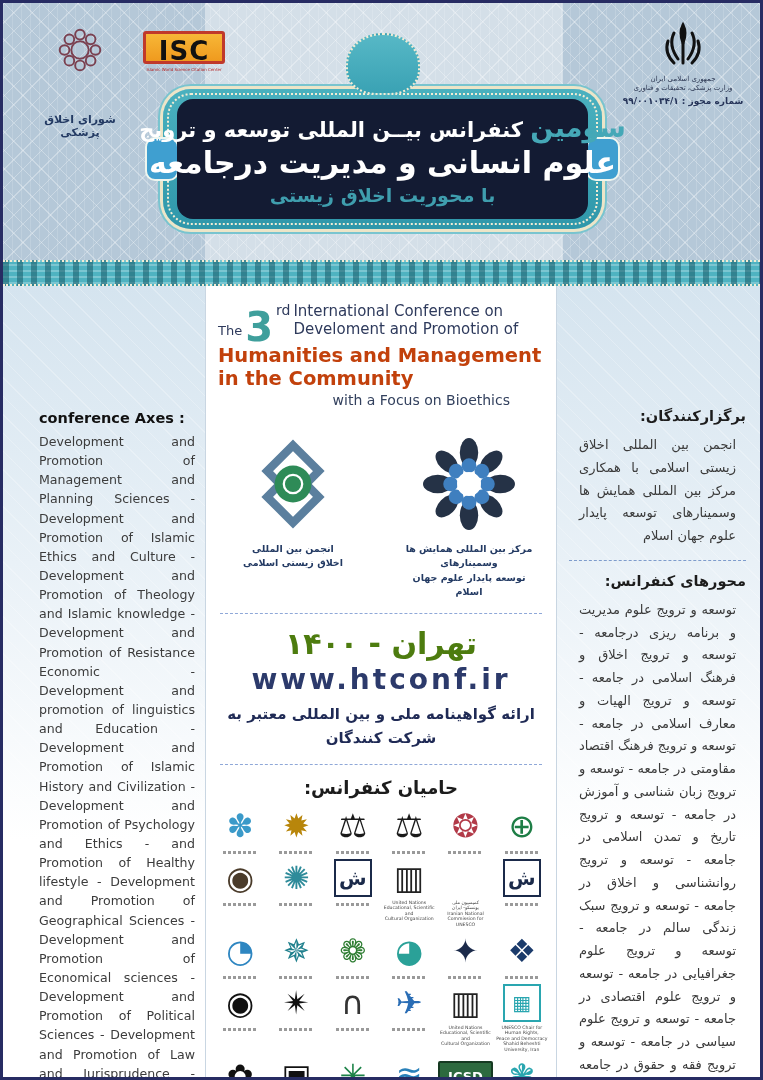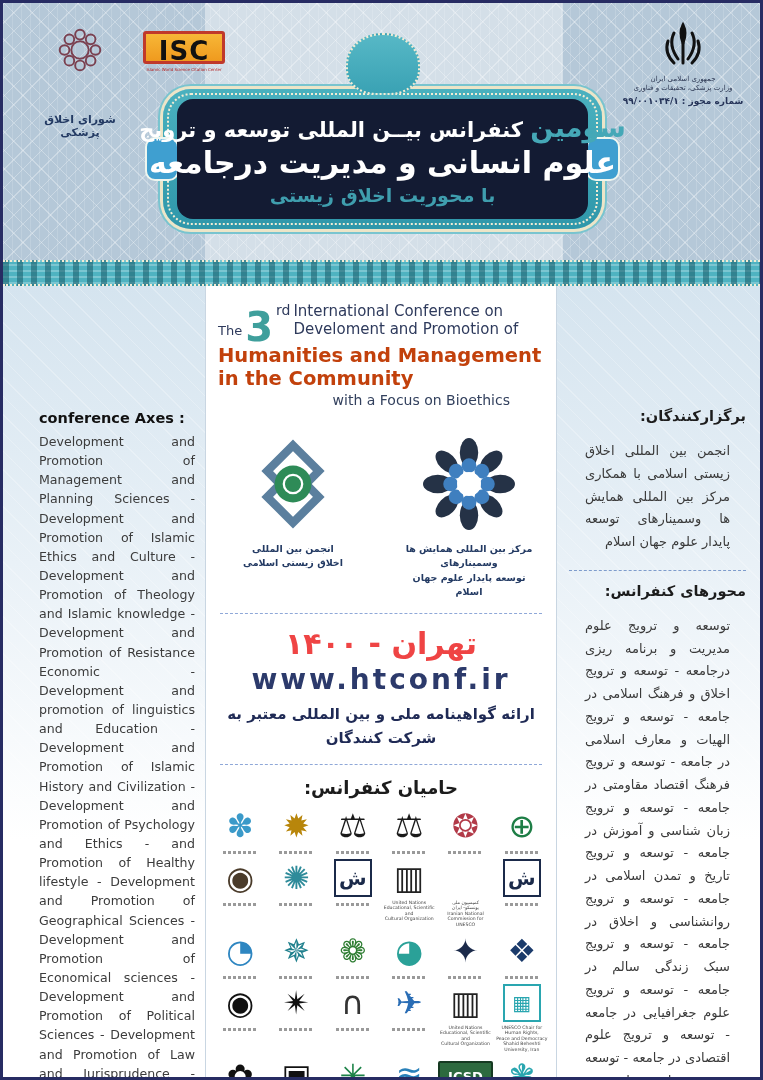--- a/index.html
+++ b/index.html
@@ -71,37 +71,37 @@
   .col-right{width:203px;}
   .col-center{flex:1;background:#fff;border-left:1px solid #c9d6e2;border-right:1px solid #c9d6e2;
     box-sizing:border-box;display:flex;flex-direction:column;align-items:center;}
   
   .axes-en{padding:124px 10px 0 36px;color:#3c3c3c;}
   .axes-en h3{margin:0 0 6px 0;font-size:14.5px;color:#111;}
   .axes-en p{margin:0;font-size:12.6px;line-height:1.52;text-align:justify;}
   
   .col-right-inner{padding:122px 14px 0 12px;direction:rtl;color:#3a3a3a;}
   .rtl-h{font-size:14.5px;font-weight:bold;color:#1c1c1c;margin:0 0 6px 0;}
-  .rtl-p{font-size:13px;line-height:1.75;text-align:justify;margin:16px;}
+  .rtl-p{font-size:13px;line-height:1.75;text-align:justify;margin:10px;}
   .dashed{border:0;border-top:1.5px dashed #7e9ccc;margin:12px 0;}
   
   .en-title{width:100%;padding:16px 12px 0 12px;box-sizing:border-box;color:#2e3a5c;}
   .en-l1{display:flex;align-items:flex-end;justify-content:center;gap:3px;}
   .en-the{font-size:13px;padding-bottom:4px;}
   .en-num{font-size:40px;line-height:30px;font-weight:bold;color:#3f9f9c;}
   .en-ord{font-size:14px;align-self:flex-start;}
   .en-rest{font-size:15px;padding-bottom:4px;}
   .en-l2{font-size:19.5px;font-weight:bold;color:#c2410c;text-align:left;margin-top:2px;}
   .en-l3{font-size:14px;text-align:right;padding-right:34px;margin-top:2px;color:#33415e;}
   .org-logos{display:flex;justify-content:center;gap:46px;margin-top:30px;}
   .org{width:130px;text-align:center;}
   .org svg{width:92px;height:92px;}
   .org-cap{font-size:9.5px;font-weight:bold;color:#233a63;line-height:1.5;margin-top:8px;direction:rtl;}
   .center-hr{width:92%;border:0;border-top:1.5px dashed #8fa8d8;margin:14px 0 8px 0;}
-  .city{font-size:30px;font-weight:bold;color:#ef4444;direction:rtl;margin-top:4px;}
+  .city{font-size:30px;font-weight:bold;color:#4d7c0f;direction:rtl;margin-top:4px;}
   .site{font-size:28px;font-weight:bold;color:#2c3a6b;letter-spacing:3px;margin-top:2px;}
   .cert{font-size:15px;font-weight:bold;color:#1f2a55;direction:rtl;text-align:center;line-height:1.6;margin-top:6px;}
   .sponsors-h{font-size:18px;font-weight:bold;color:#1c1c1c;direction:rtl;margin:4px 0 2px 0;}
   .grid{display:grid;grid-template-columns:repeat(6,1fr);width:100%;padding:2px 6px 6px 6px;box-sizing:border-box;flex:1;}
   .cell{display:flex;flex-direction:column;align-items:center;justify-content:flex-start;padding-top:4px;}
   .logo-art{height:40px;display:flex;align-items:center;justify-content:center;}
   .glyph{font-size:32px;line-height:1;}
   .boxed{width:34px;height:34px;border:2px solid;display:flex;align-items:center;justify-content:center;
          font-size:20px;font-weight:bold;}
   .badge{color:#fff;font-size:13px;font-weight:bold;padding:6px 8px;border:2px solid #163a22;border-radius:2px;}

